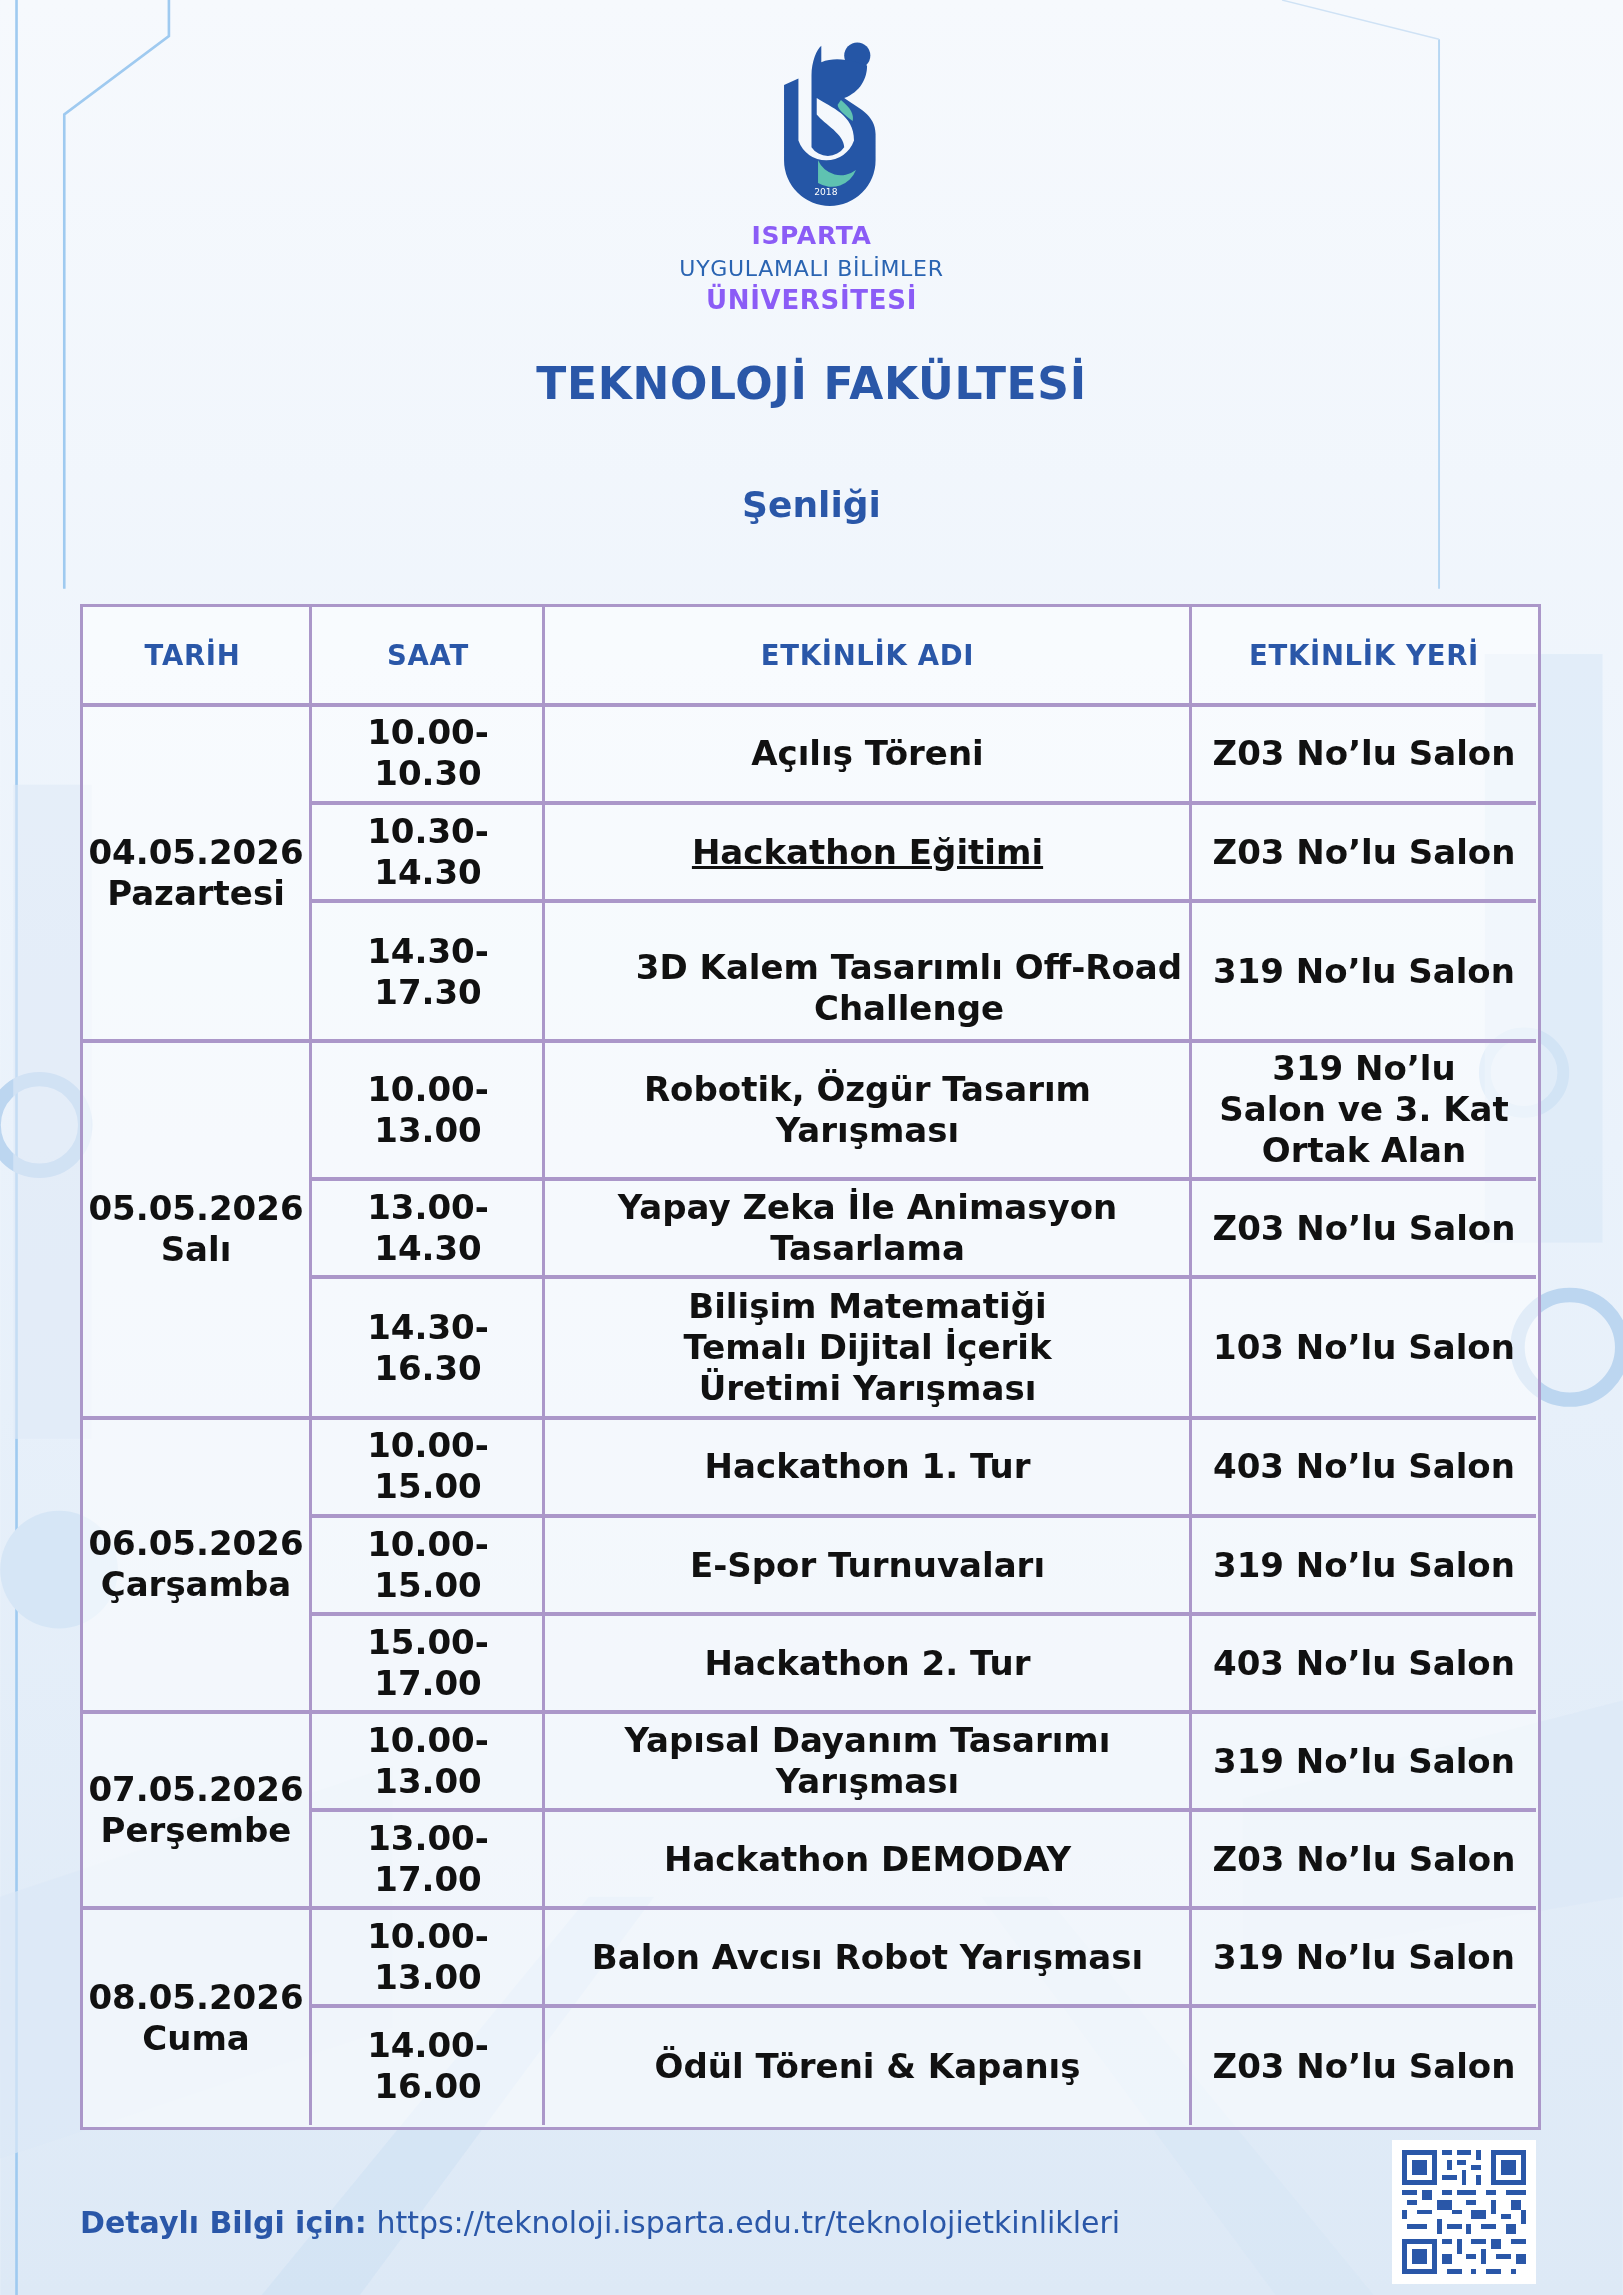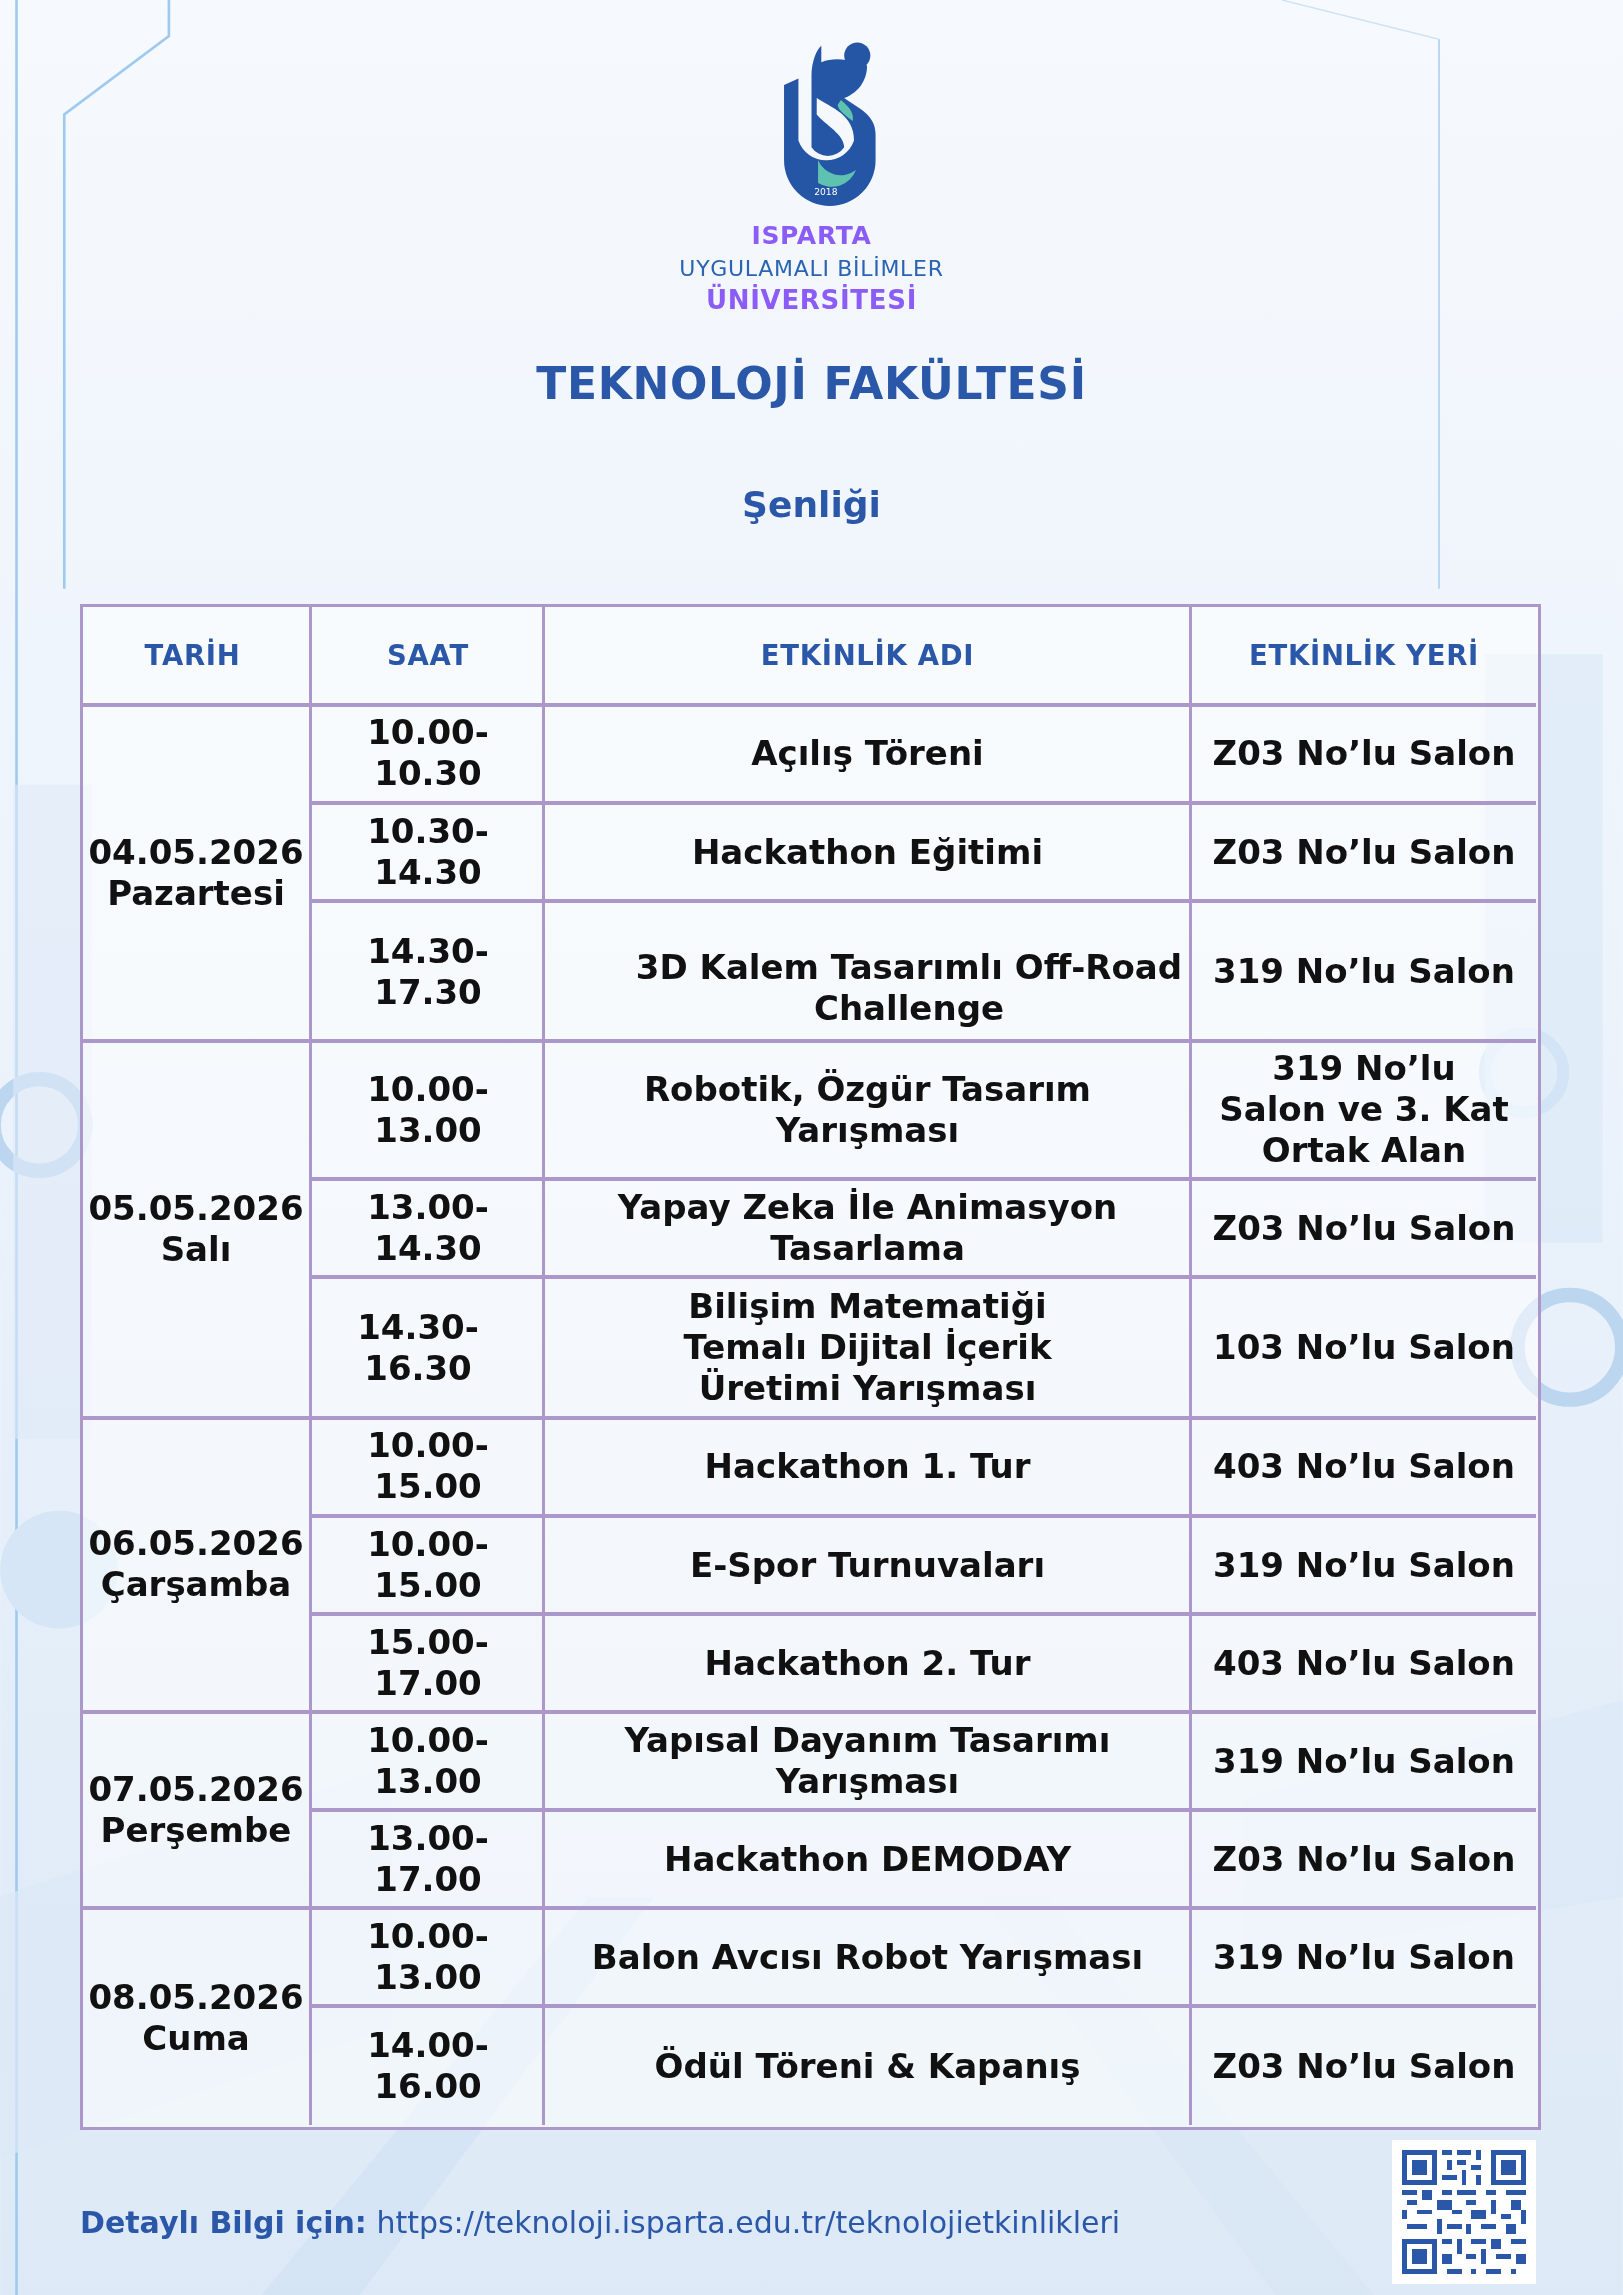--- a/index.html
+++ b/index.html
@@ -136,36 +136,36 @@
     <div class="cell datecell" style="left:0; top:1303px; width:226px; height:215px;">
       <span>08.05.2026</span>
       <span>Cuma</span>
     </div>
 
     <div class="cell" style="left:230px; top:99px; width:230px; height:94px;">10.00-10.30</div>
     <div class="cell" style="left:463px; top:99px; width:643px; height:94px;">Açılış Töreni</div>
     <div class="cell" style="left:1109px; top:99px; width:344px; height:94px;">Z03 No’lu Salon</div>
 
     <div class="cell" style="left:230px; top:198px; width:230px; height:94px;">10.30-14.30</div>
-    <div class="cell" style="left:463px; top:198px; width:643px; height:94px;">Hackathon Eğitimi</div>
+    <div class="cell" style="left:463px; top:198px; width:643px; height:94px;text-decoration:underline;">Hackathon Eğitimi</div>
     <div class="cell" style="left:1109px; top:198px; width:344px; height:94px;">Z03 No’lu Salon</div>
 
     <div class="cell" style="left:230px; top:296px; width:230px; height:137px;">14.30-17.30</div>
     <div class="cell" style="left:463px; top:312px; width:726px; height:137px; padding:0 81px;">3D Kalem Tasarımlı Off-Road Challenge</div>
     <div class="cell" style="left:1109px; top:296px; width:344px; height:137px;">319 No’lu Salon</div>
 
     <div class="cell" style="left:230px; top:436px; width:230px; height:133px;">10.00-13.00</div>
     <div class="cell" style="left:463px; top:436px; width:643px; height:133px;">Robotik, Özgür Tasarım Yarışması</div>
     <div class="cell" style="left:1109px; top:436px; width:344px; height:133px; padding:0 26px;">319 No’lu Salon ve 3. Kat Ortak Alan</div>
 
     <div class="cell" style="left:230px; top:574px; width:230px; height:94px;">13.00-14.30</div>
     <div class="cell" style="left:463px; top:574px; width:643px; height:94px;">Yapay Zeka İle Animasyon Tasarlama</div>
     <div class="cell" style="left:1109px; top:574px; width:344px; height:94px;">Z03 No’lu Salon</div>
 
-    <div class="cell" style="left:220px; top:672px; width:230px; height:137px;">14.30-16.30</div>
+    <div class="cell" style="left:230px; top:672px; width:230px; height:137px;">14.30-16.30</div>
     <div class="cell" style="left:463px; top:672px; width:643px; height:137px; padding:0 79px;">Bilişim Matematiği Temalı Dijital İçerik Üretimi Yarışması</div>
     <div class="cell" style="left:1109px; top:672px; width:344px; height:137px;">103 No’lu Salon</div>
 
     <div class="cell" style="left:230px; top:812px; width:230px; height:94px;">10.00-15.00</div>
     <div class="cell" style="left:463px; top:812px; width:643px; height:94px;">Hackathon 1. Tur</div>
     <div class="cell" style="left:1109px; top:812px; width:344px; height:94px;">403 No’lu Salon</div>
 
     <div class="cell" style="left:230px; top:911px; width:230px; height:94px;">10.00-15.00</div>
     <div class="cell" style="left:463px; top:911px; width:643px; height:94px;">E-Spor Turnuvaları</div>
     <div class="cell" style="left:1109px; top:911px; width:344px; height:94px;">319 No’lu Salon</div>

